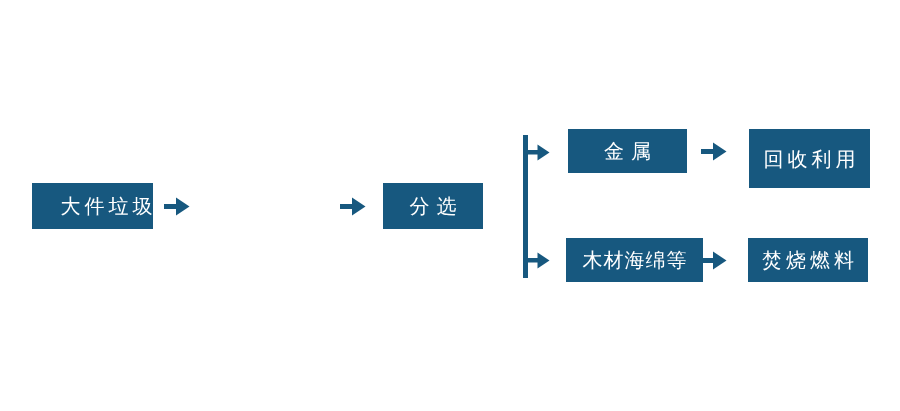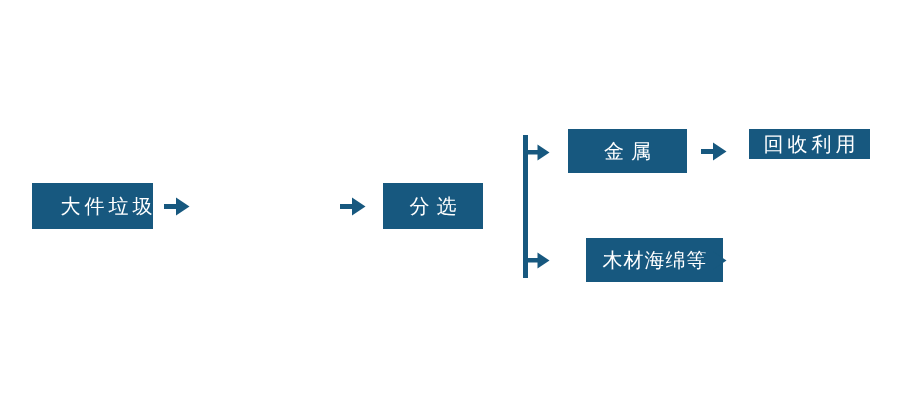--- a/index.html
+++ b/index.html
@@ -88,25 +88,26 @@
 
   <div class="node node--blue ls-lg" style="left:568px; top:129px; width:119px; height:44px;">金属</div>
 
   <span class="arrow" style="left:701px; top:142px;">
     <svg width="26" height="19" viewBox="0 0 26 19">
       <rect x="0" y="7" width="14" height="5"></rect>
       <polygon points="12,0.5 25.5,9.5 12,18.5"></polygon>
     </svg>
   </span>
 
-  <div class="node node--blue ls-md" style="left:749px; top:129px; width:121px; height:30px;">回收利用</div>
+  <div class="node node--blue ls-md" style="left:749px; top:129px; width:121px; height:59px;">回收利用</div>
 
-  <div class="node node--blue ls-sm" style="left:566px; top:238px; width:137px; height:44px;margin-left:20px;">木材海绵等</div>
+  <div class="node node--blue ls-sm" style="left:566px; top:238px; width:137px; height:44px;">木材海绵等</div>
 
   <span class="arrow" style="left:701px; top:251px;">
     <svg width="26" height="19" viewBox="0 0 26 19">
       <rect x="0" y="7" width="14" height="5"></rect>
       <polygon points="12,0.5 25.5,9.5 12,18.5"></polygon>
     </svg>
   </span>
 
+  <div class="node node--blue ls-md" style="left:748px; top:238px; width:120px; height:44px;">焚烧燃料</div>
 
 </div>
 
 </body></html>

